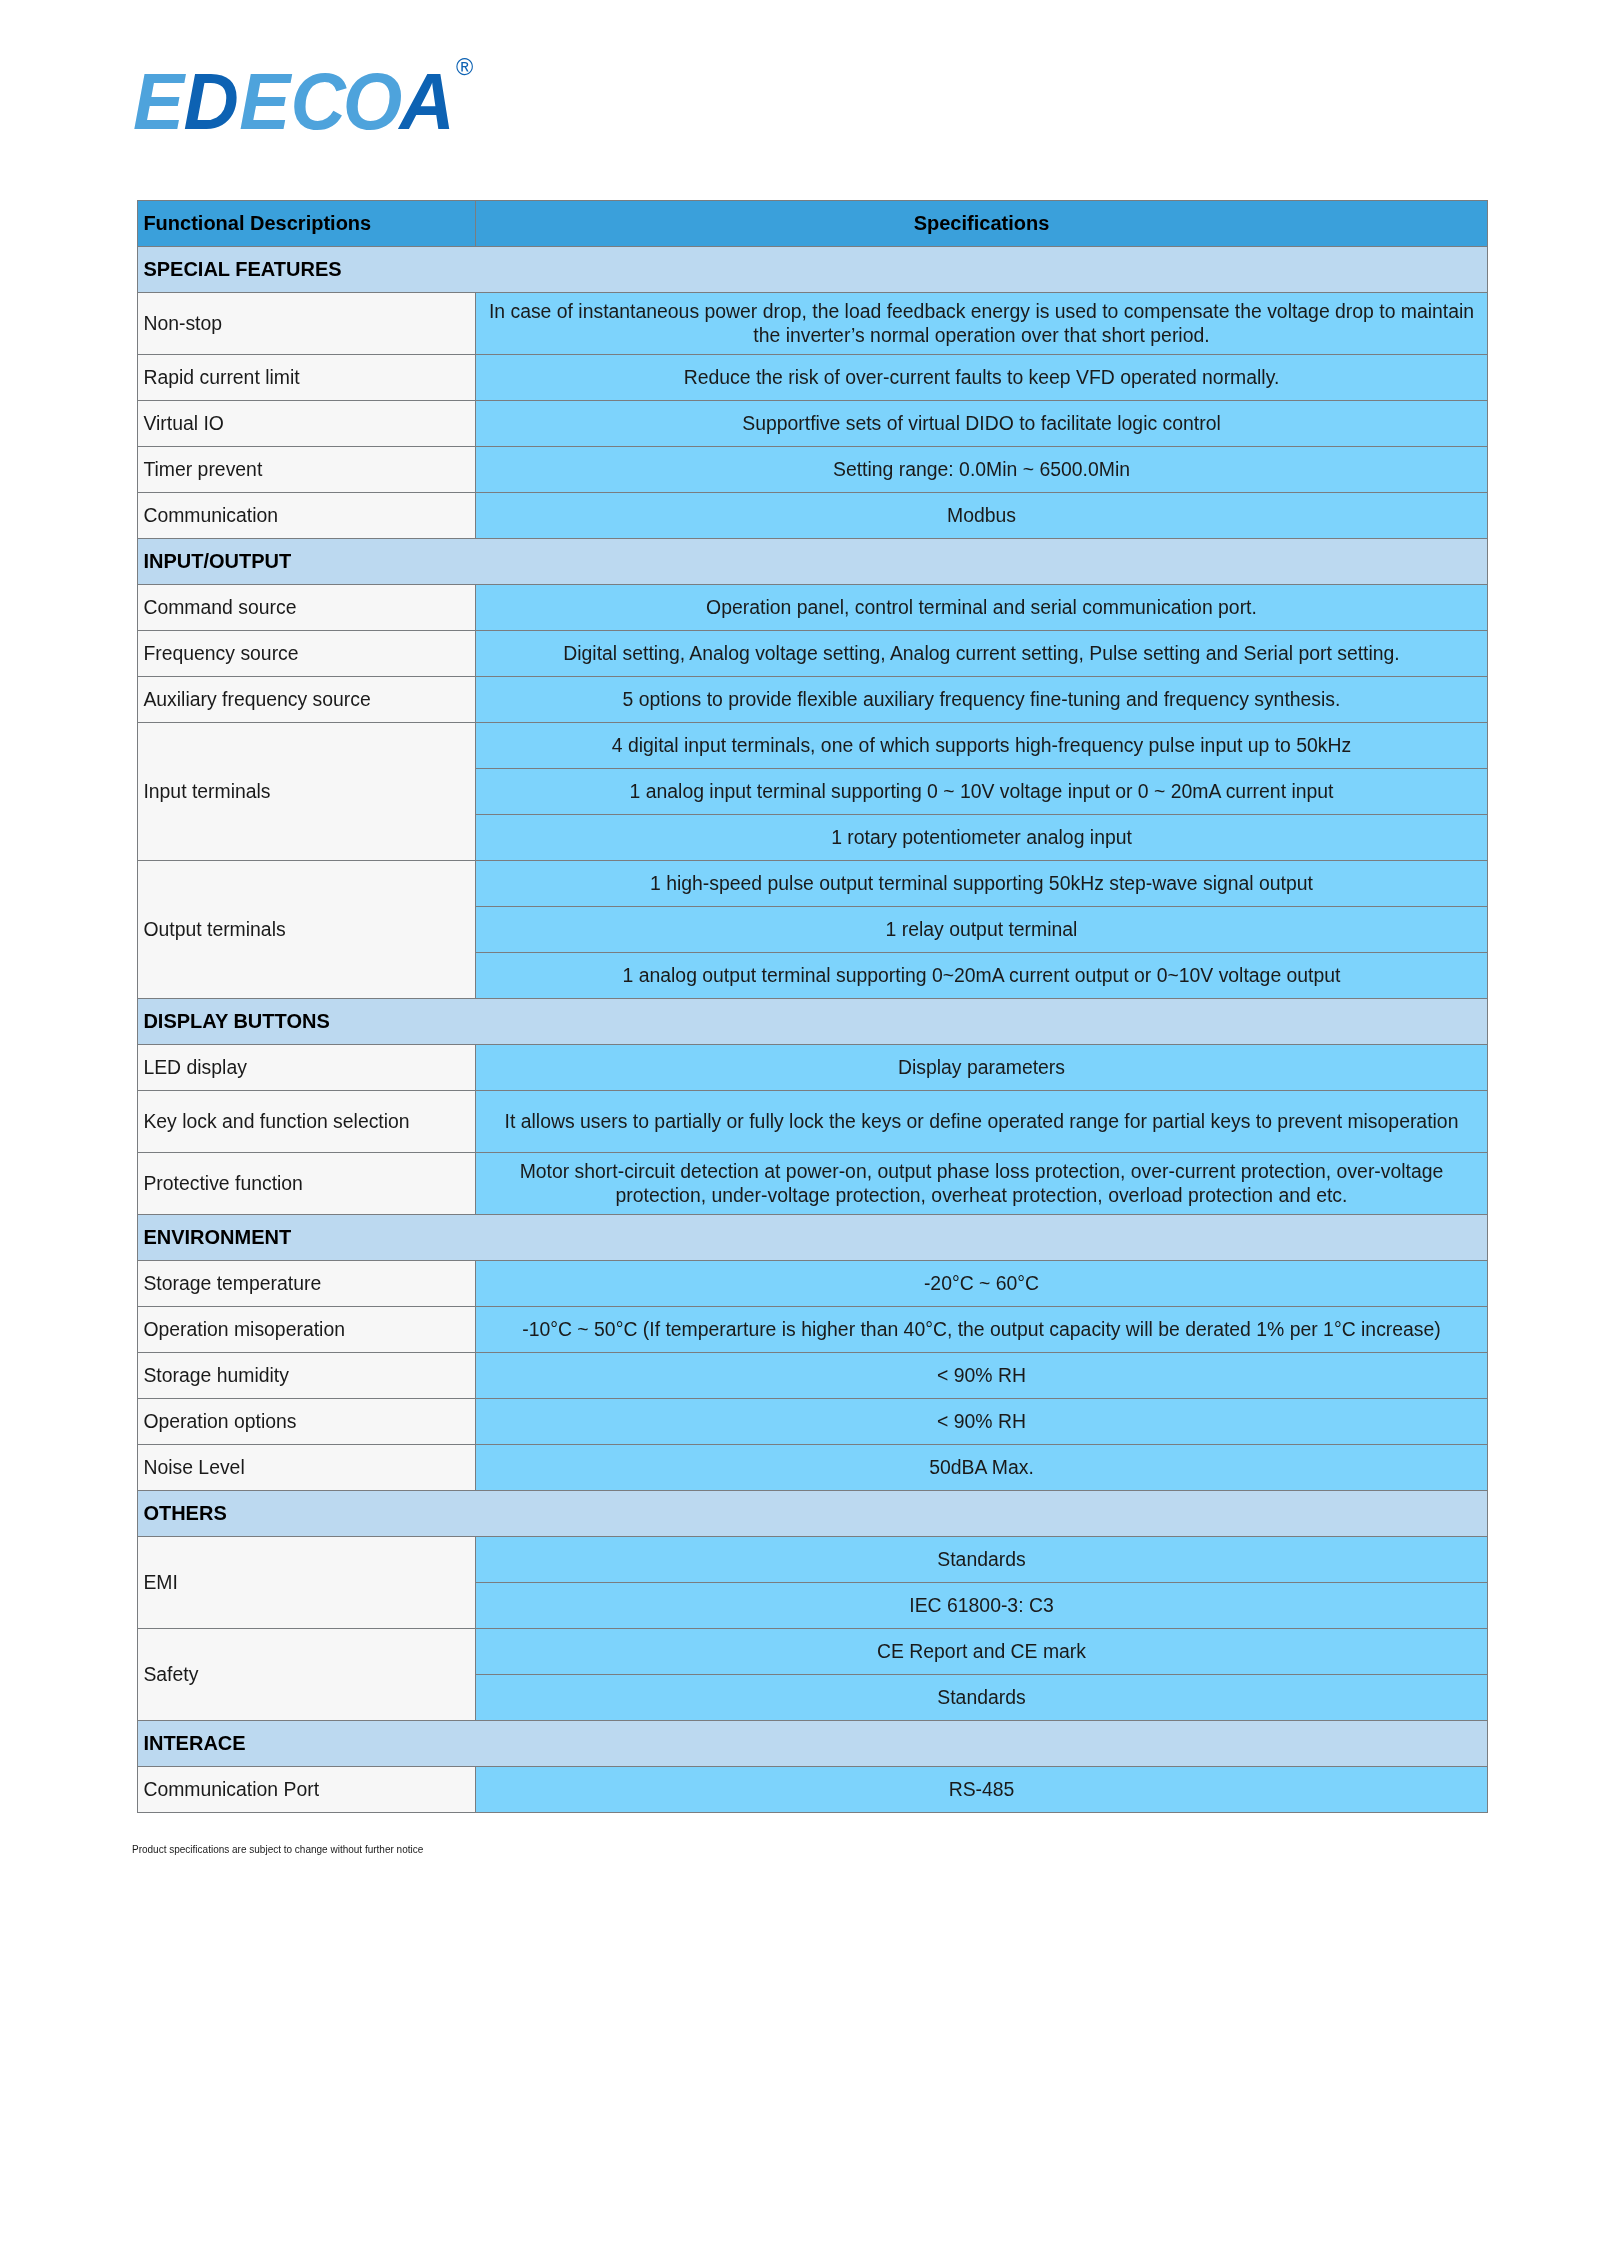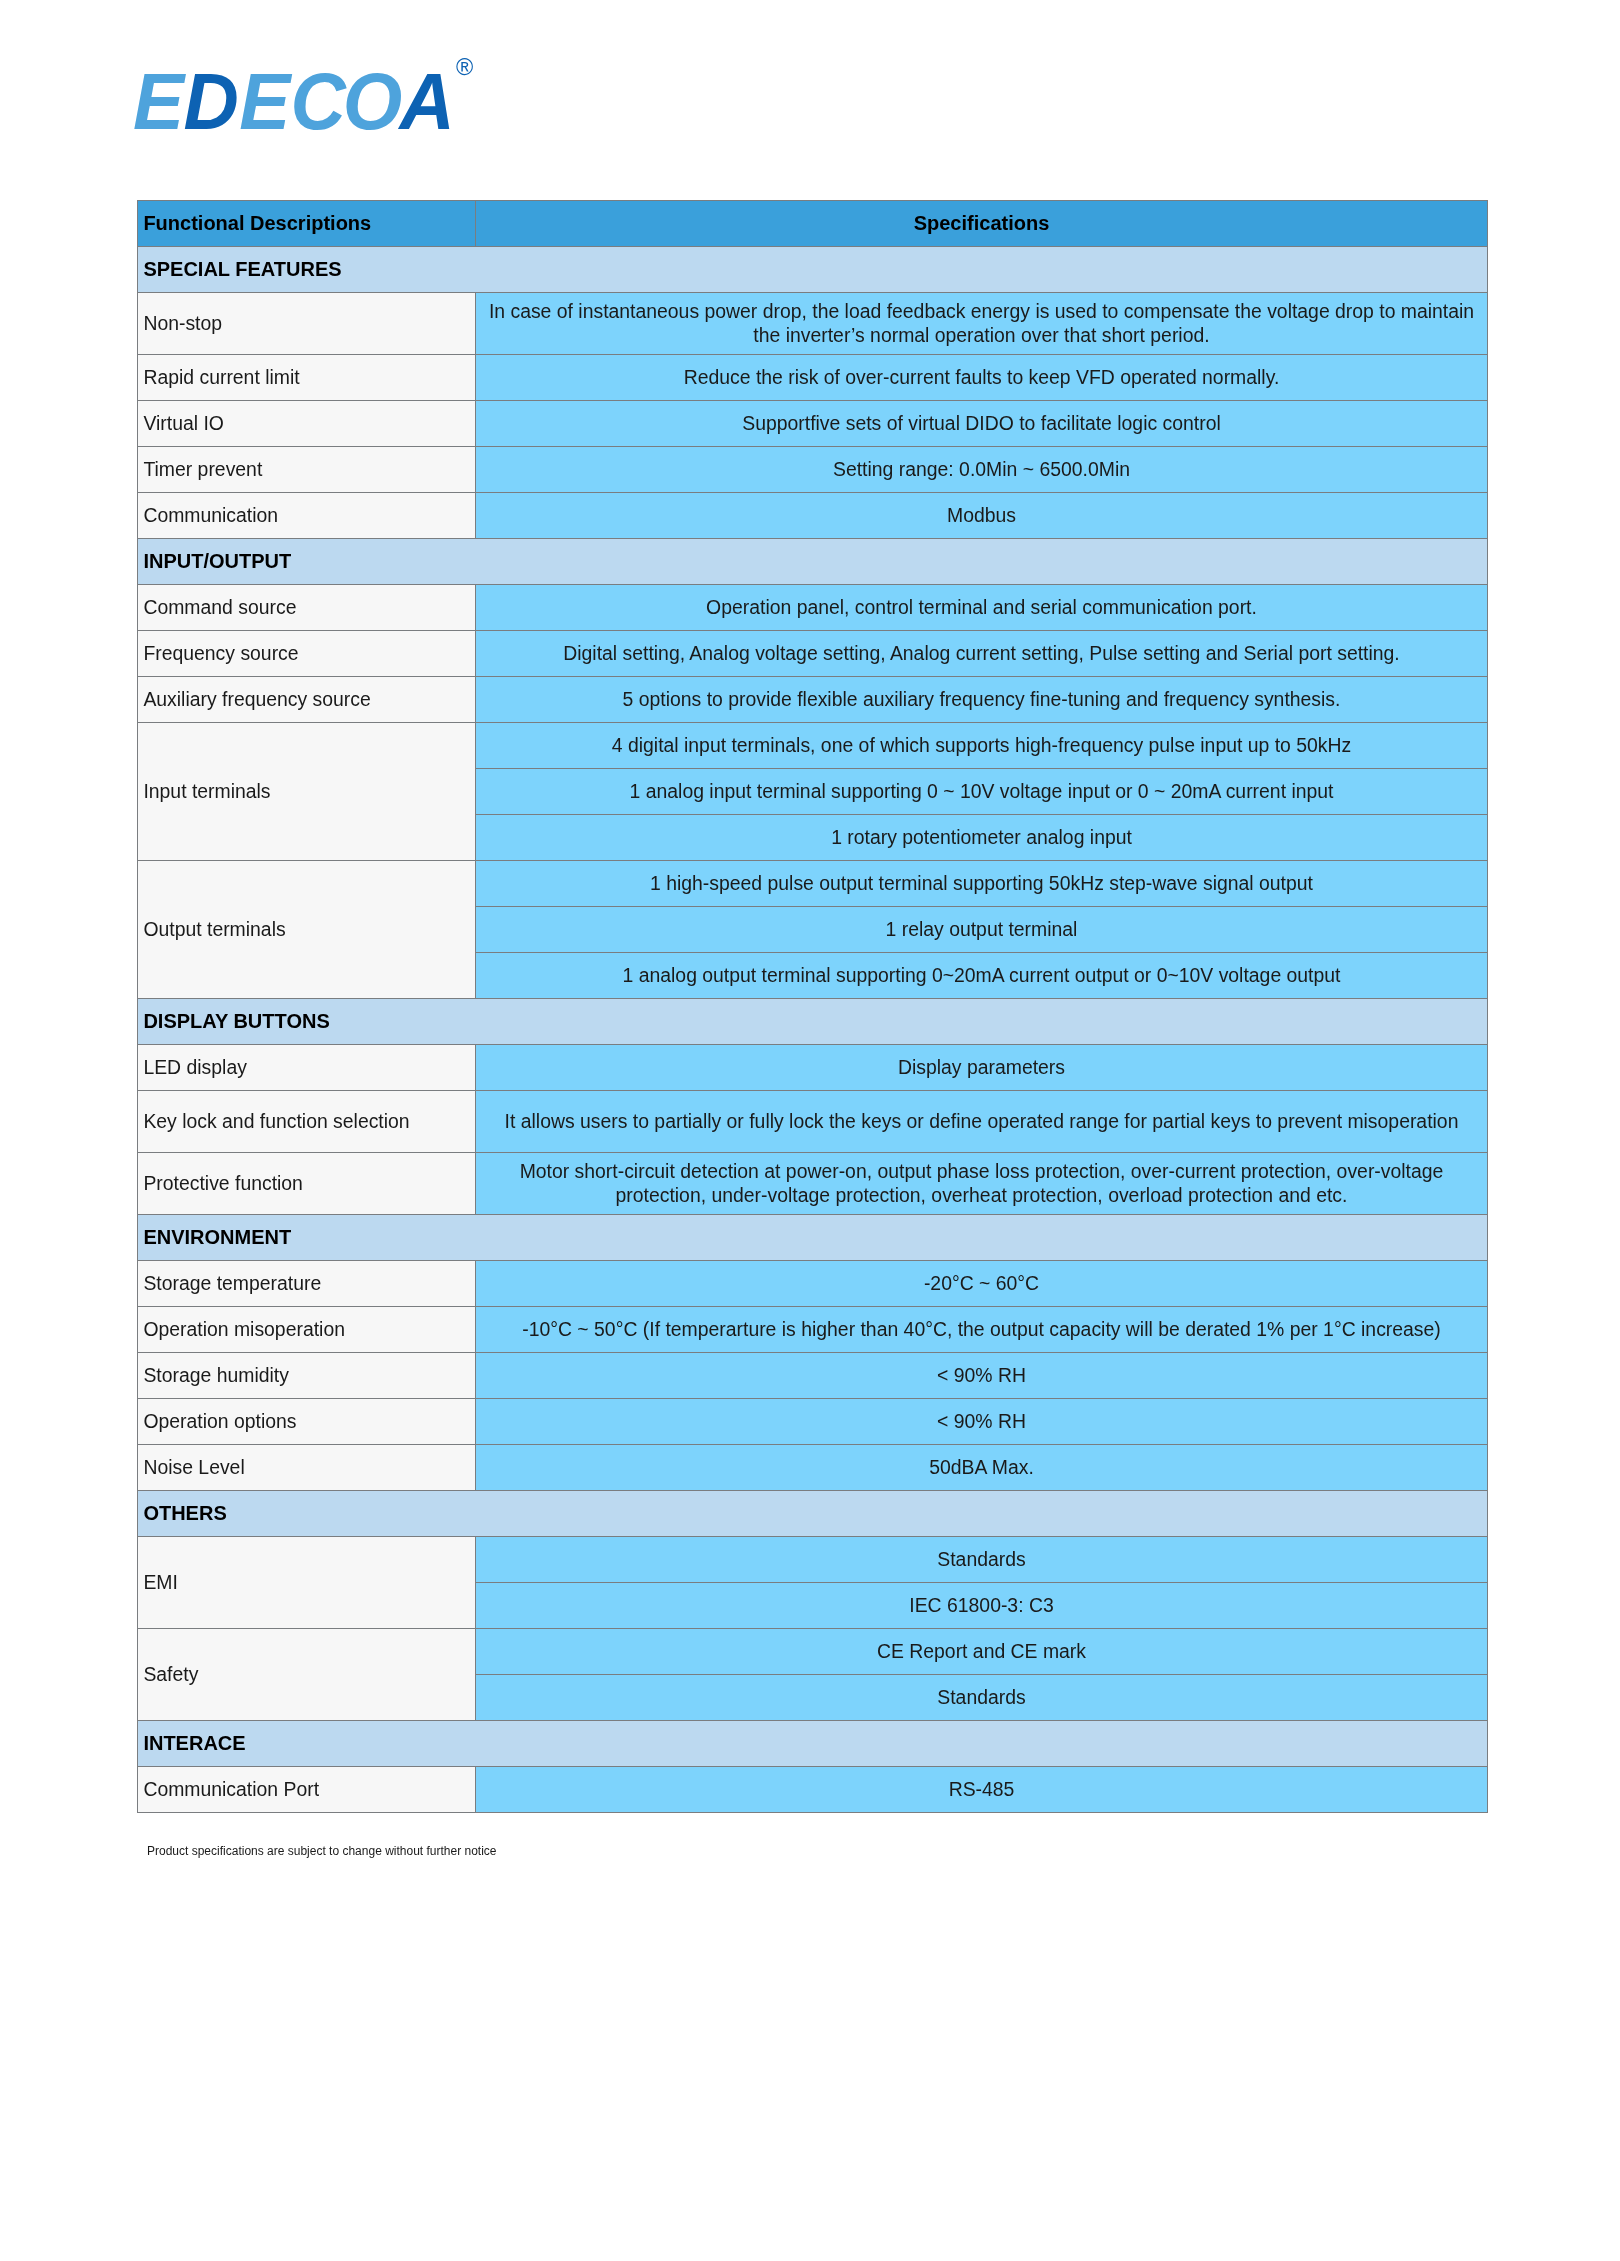--- a/index.html
+++ b/index.html
@@ -20,21 +20,21 @@
   .hdr th.h-right { text-align: center; margin-top: 41px; }
 
   .sec td { background: #bcd9f0; height: 45px; font-size: 20px; font-weight: bold;
             text-align: left; padding-left: 5.4px; color: #000000; }
 
   td.lbl { background: #f7f7f7; font-size: 19.4px; text-align: left; padding-left: 5.4px; vertical-align: middle; }
   td.val { background: #7dd3fc; font-size: 19.4px; text-align: center; vertical-align: middle; line-height: 1.2; }
   tr.r1 td { height: 45px; }
   tr.r2 td { height: 61px; }
 
-  .footnote { position: absolute; left: 147px; top: 1844px; font-size: 12px; color: #1a1a1a; }
+  .footnote { position: absolute; left: 132px; top: 1844px; font-size: 10px; color: #1a1a1a; }
 </style>
 </head>
 <body>
 
 <div class="logo">
   <svg viewBox="0 0 760 180">
     <g font-family="'Liberation Sans', sans-serif" font-weight="bold" font-style="italic" font-size="170">
       <text x="0" y="160" fill="#4ea3dc" transform="scale(1,1.05)">E</text>
       <text x="112" y="160" fill="#0d62b3" transform="scale(1,1.05)">D</text>
       <text x="236" y="160" fill="#4ea3dc" transform="scale(1,1.05)">E</text>

